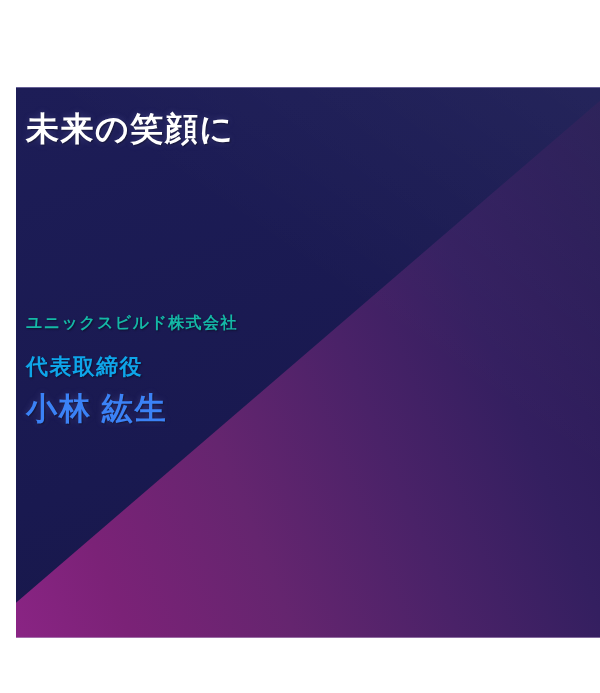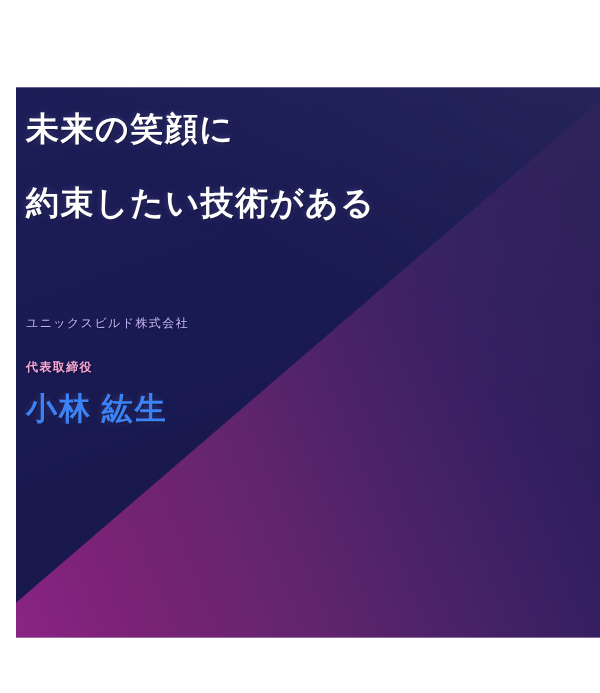--- a/index.html
+++ b/index.html
@@ -114,34 +114,34 @@
   }
 
   .signature {
     position: absolute;
     left: 0;
     top: 225px;
     width: 420px;
   }
   .sig-company {
     display: block;
-    color: #c4b5fd;
-    font-weight: normal;
-    font-size: 12px;
+    color: #14b8a6;
+    font-weight: bold;
+    font-size: 16px;
     line-height: 22px;
     letter-spacing: 1.4px;
     text-shadow: 1px 1px 2px rgba(0,0,0,0.45);
     white-space: nowrap;
   }
   .sig-role {
     display: block;
     margin-top: 22px;
-    color: #f9a8d4;
+    color: #0ea5e9;
     font-weight: bold;
-    font-size: 12px;
+    font-size: 22px;
     line-height: 22px;
     letter-spacing: 1.4px;
     text-shadow: 1px 1px 2px rgba(0,0,0,0.45);
     white-space: nowrap;
   }
   .sig-name {
     display: block;
     margin-top: 12px;
     color: #3b82f6;
     font-weight: bold;
@@ -163,21 +163,20 @@
     <div class="hero-bg-navy"></div>
     <div class="hero-bg-purple"></div>
     <div class="hero-sheen"></div>
     <div class="hero-toprule"></div>
     <div class="hero-bottomrule"></div>
 
     <div class="hero-content">
 
       <div class="headline">
         <span class="headline-line">未来の笑顔に</span>
-        <span class="headline-line second">約束したい技術がある</span>
       </div>
 
       <div class="signature">
         <span class="sig-company">ユニックスビルド株式会社</span>
         <span class="sig-role">代表取締役</span>
         <span class="sig-name">小林 紘生</span>
       </div>
 
     </div>
   </div>

